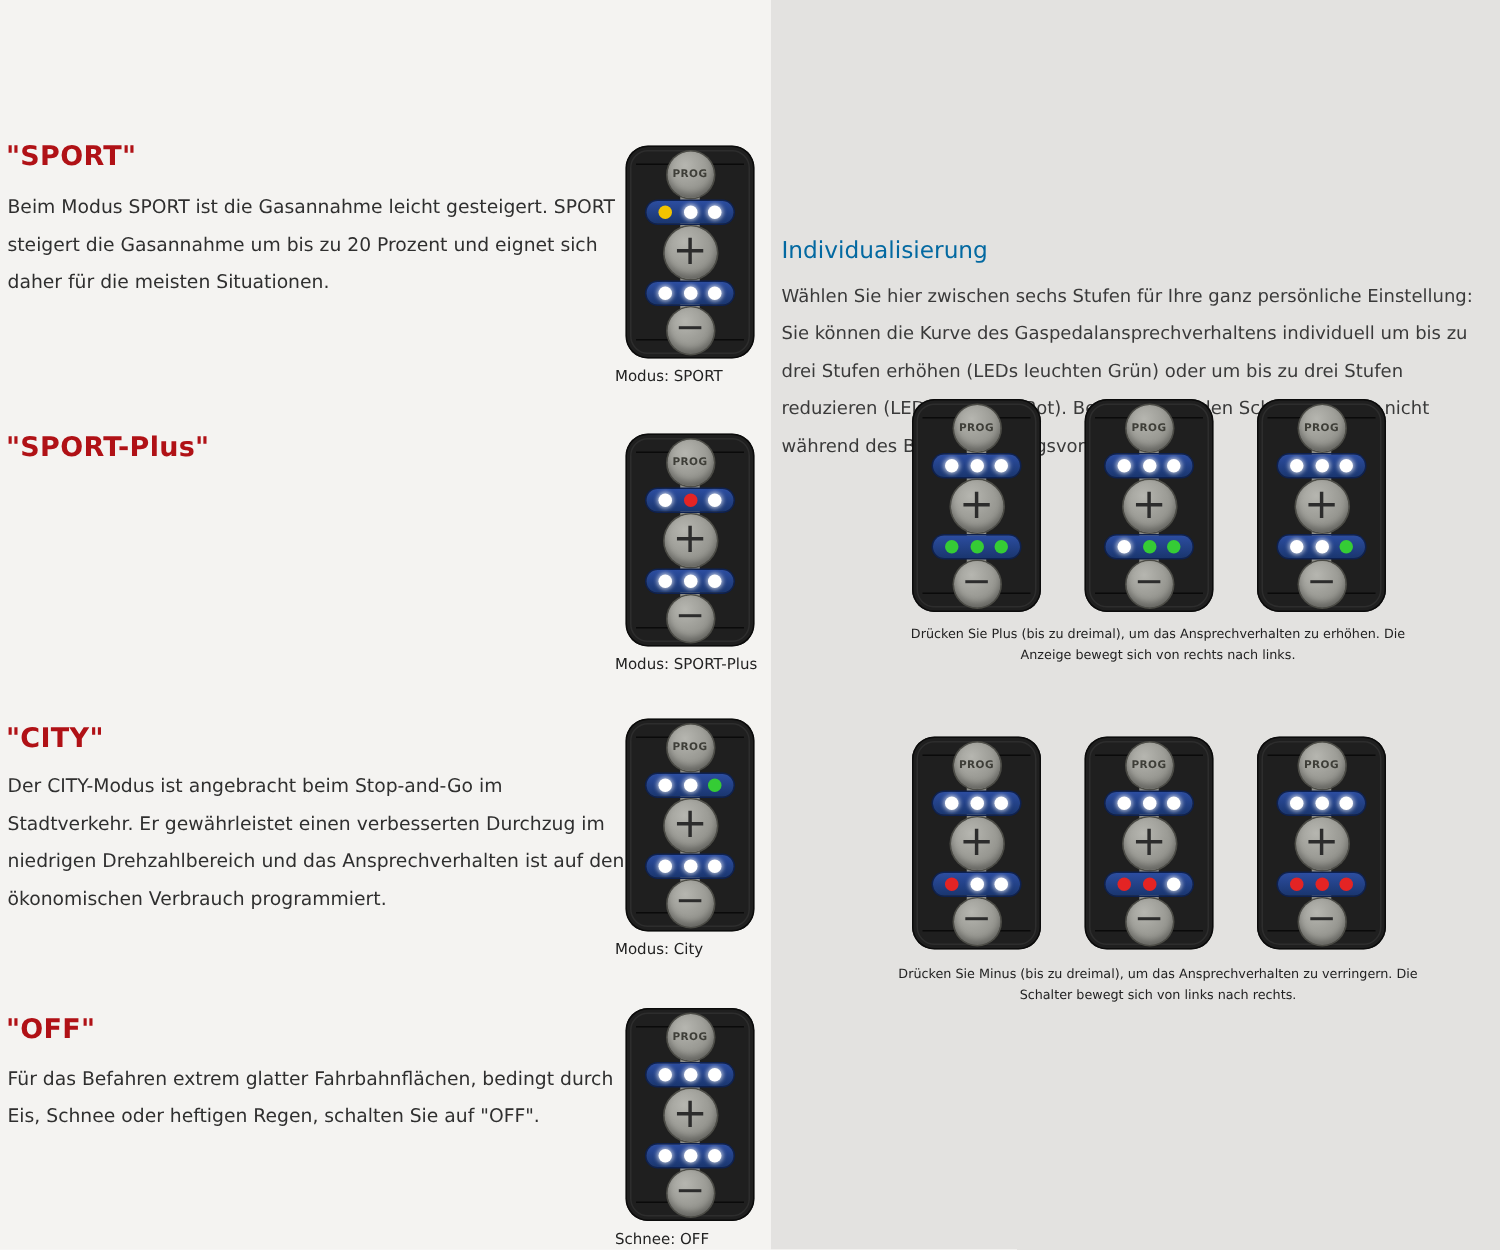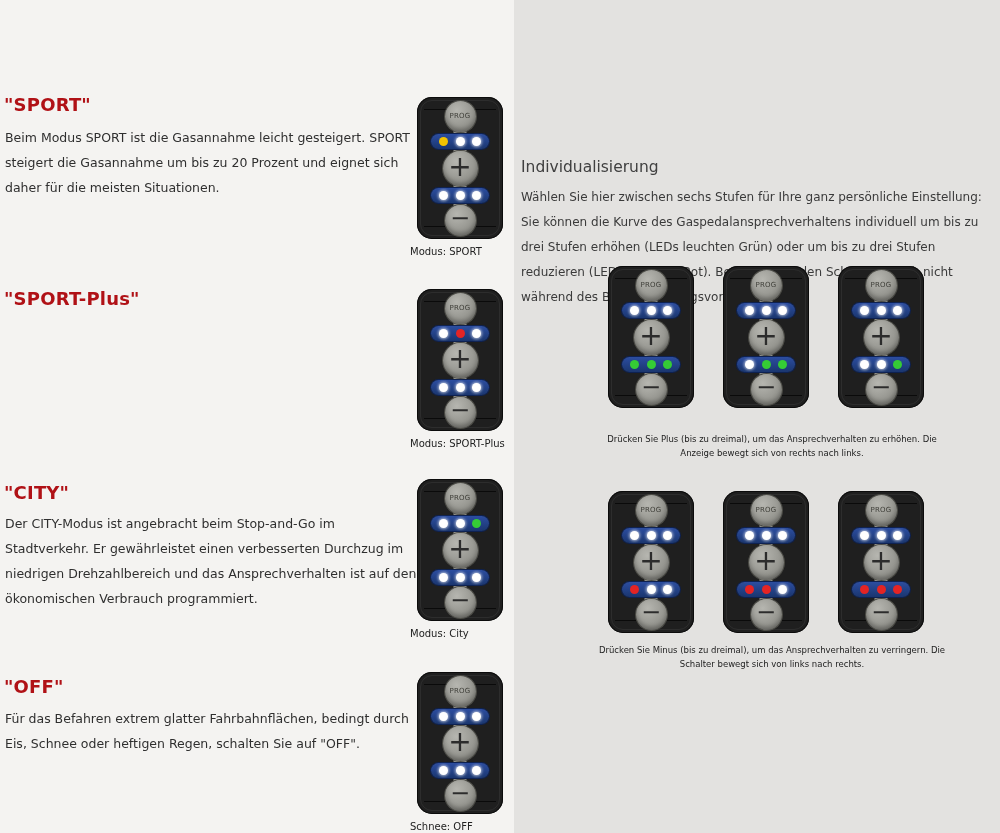--- a/index.html
+++ b/index.html
@@ -15,21 +15,21 @@
 
   .sec-title { position:absolute; left:4px; font-size:18px; font-weight:bold;
                color:#b01116; letter-spacing:.2px; }
   .sec-body  { position:absolute; left:5px; width:412px; font-size:12.5px;
                line-height:25px; color:#2f2f2f; }
 
   .device-wrap { position:absolute; width:100px; text-align:center; }
   .device-caption { margin-top:7px; font-size:10px; color:#222; text-align:left; }
 
   .indiv-title { position:absolute; left:521px; top:158px; font-size:15.5px;
-                 color:#404040; font-weight:500; }
+                 color:#0369a1; font-weight:500; }
   .indiv-body  { position:absolute; left:521px; top:185px; width:470px;
                  font-size:12px; line-height:25px; color:#3a3a3a; }
 
   .trio { position:absolute; display:flex; gap:29px; }
   .trio-caption { position:absolute; width:360px; text-align:center;
                   font-size:8.5px; line-height:14px; color:#222; }
 
   
   .device { position:relative; width:86px; height:142px; background:#1f1f1f;
             border-radius:15px; box-shadow:inset 0 0 0 1px #0b0b0b; margin:0 auto; }
@@ -40,21 +40,21 @@
   .device .seam-top { top:12px; } .device .seam-bottom { bottom:12px; }
   .device .spine { position:absolute; left:50%; transform:translateX(-50%);
                    top:19px; bottom:19px; width:13px; background:#8e8e88;
                    border-radius:6px; }
   .device .stack { position:absolute; inset:0; display:flex; flex-direction:column;
                    align-items:center; justify-content:center; gap:2px; }
   .dbtn { border-radius:50%; position:relative; z-index:2;
           background:radial-gradient(circle at 38% 30%, #b6b6b0, #92928c 66%, #7d7d77);
           box-shadow:0 0 0 1px #4c4c46, inset 0 -3px 4px rgba(0,0,0,.28);
           display:flex; align-items:center; justify-content:center; }
-  .dbtn-prog  { width:31px; height:31px; font-size:7px; font-weight:normal;
+  .dbtn-prog  { width:31px; height:31px; font-size:7px; font-weight:bold;
                 color:#3e3e38; letter-spacing:.3px; }
   .dbtn-plus  { width:35px; height:35px; font-size:28px; color:#2c2c2c;
                 line-height:1; padding-bottom:3px; }
   .dbtn-minus { width:31px; height:31px; font-size:24px; color:#2c2c2c;
                 line-height:1; padding-bottom:4px; }
   .ledbar { width:58px; height:15px; border-radius:8px; position:relative; z-index:2;
             background:linear-gradient(180deg,#2c4da0,#1a366f);
             box-shadow:0 0 0 1px #0e2150;
             display:flex; align-items:center; justify-content:space-evenly; }
   .dot { width:9px; height:9px; border-radius:50%; }
@@ -238,21 +238,21 @@
           <div class="dbtn dbtn-plus">+</div>
           <div class="ledbar">
             <div class="dot dot-glow" style="background: rgb(255, 255, 255);"></div>
             <div class="dot dot-glow" style="background: rgb(255, 255, 255);"></div>
             <div class="dot" style="background: rgb(53, 204, 53);"></div>
           </div>
           <div class="dbtn dbtn-minus">−</div>
         </div>
       </div>
   </div>
-  <div class="trio-caption" style="left:592px; top:432px">Drücken Sie Plus (bis zu dreimal), um das Ansprechverhalten zu erhöhen. Die Anzeige bewegt sich von rechts nach links.</div>
+  <div class="trio-caption" style="left:592px; top:416px">Drücken Sie Plus (bis zu dreimal), um das Ansprechverhalten zu erhöhen. Die Anzeige bewegt sich von rechts nach links.</div>
 
   <div class="trio" style="left:608px; top:491px">
     <div class="device">
         <div class="bevel"></div>
         <div class="seam seam-top"></div>
         <div class="seam seam-bottom"></div>
         <div class="spine"></div>
         <div class="stack">
           <div class="dbtn dbtn-prog">PROG</div>
           <div class="ledbar">

